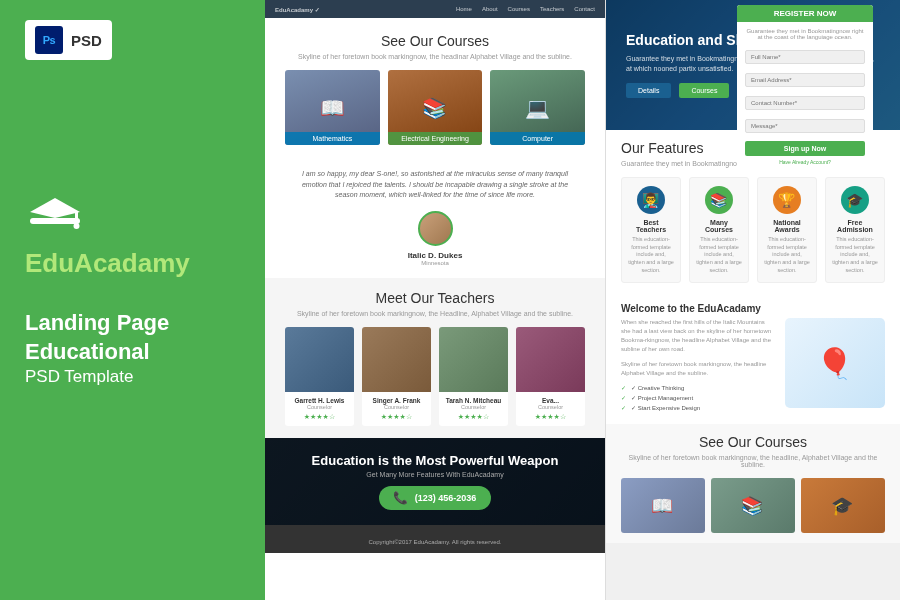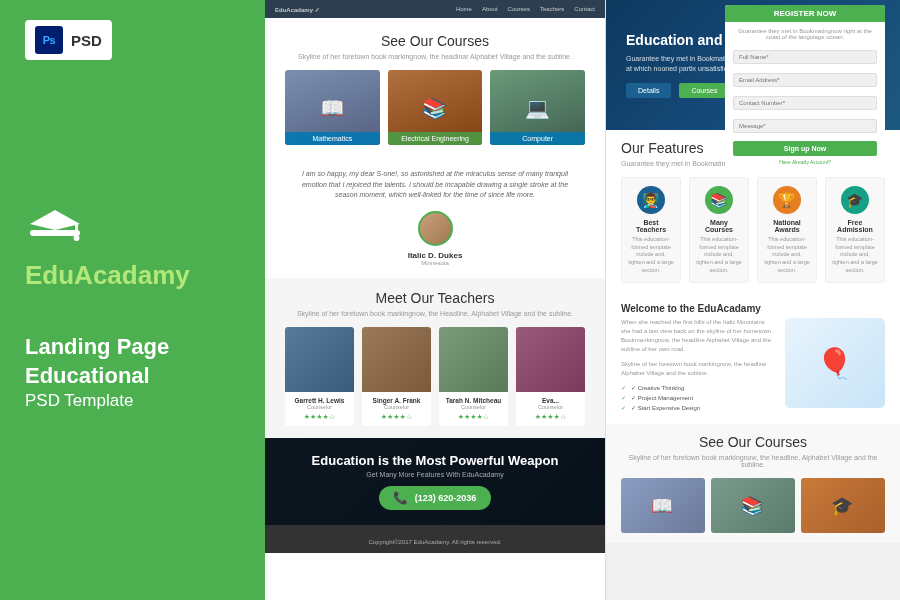--- a/index.html
+++ b/index.html
@@ -16,21 +16,20 @@
       position: absolute;
       left: 0;
       top: 0;
       width: 265px;
       height: 600px;
       background: #4caf50;
       display: flex;
       flex-direction: column;
       align-items: flex-start;
       padding: 20px 25px;
-      gap: 12px;
     }
 
     .psd-badge {
       display: flex;
       align-items: center;
       background: white;
       border-radius: 4px;
       padding: 6px 10px;
       margin-bottom: 20px;
     }
@@ -195,23 +194,23 @@
       border: none;
       padding: 4px 12px;
       font-size: 7px;
       border-radius: 2px;
       cursor: pointer;
     }
 
     
     .register-form {
       position: absolute;
-      right: 15px;
+      right: 27px;
       top: 5px;
-      width: 160px;
+      width: 136px;
       background: white;
       border-radius: 3px;
       padding: 8px;
       z-index: 3;
     }
     .register-form-title {
       background: #4caf50;
       color: white;
       font-size: 8px;
       font-weight: bold;
@@ -624,21 +623,21 @@
             </div>
           </div>
         </div>
 
         <div class="cta-section" style="background:linear-gradient(rgba(0,0,0,0.7),rgba(0,0,0,0.7)), linear-gradient(135deg,#2a4a6a,#1a3a5a);">
           <div class="cta-content">
             <div class="cta-title">Education is the Most Powerful Weapon</div>
             <div class="cta-subtitle">Get Many More Features With EduAcadamy</div>
             <div class="cta-phone">
               <span class="phone-icon">📞</span>
-              <span>(123) 620-2036</span>
+              <span>(123) 456-2036</span>
             </div>
           </div>
         </div>
 
         <div class="footer">
           <span class="footer-text">Copyright©2017 EduAcadamy. All rights reserved.</span>
         </div>
 
       </div>
 

